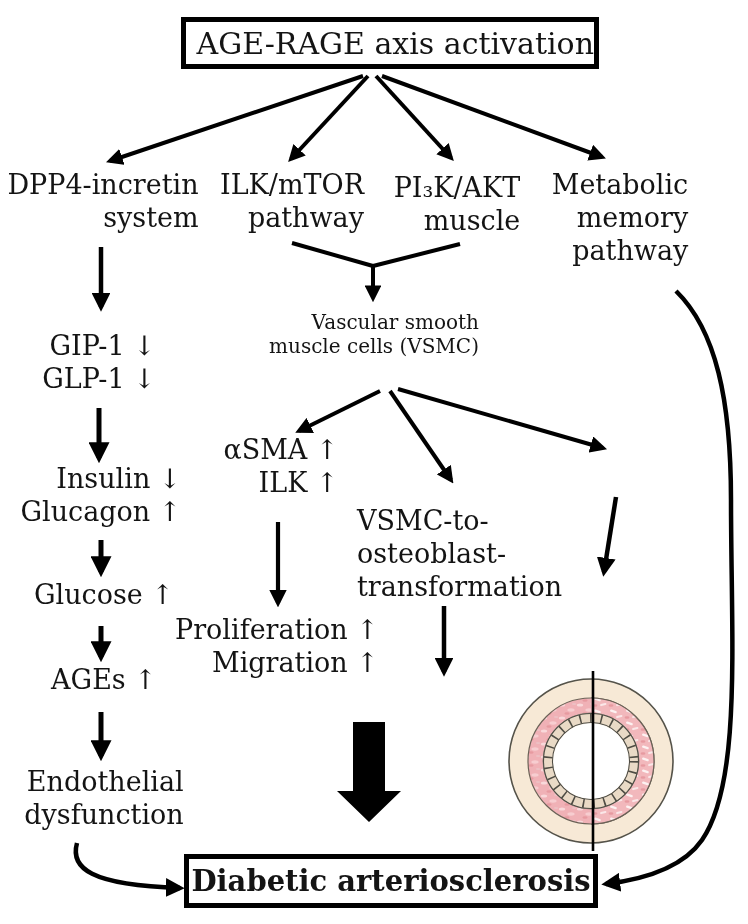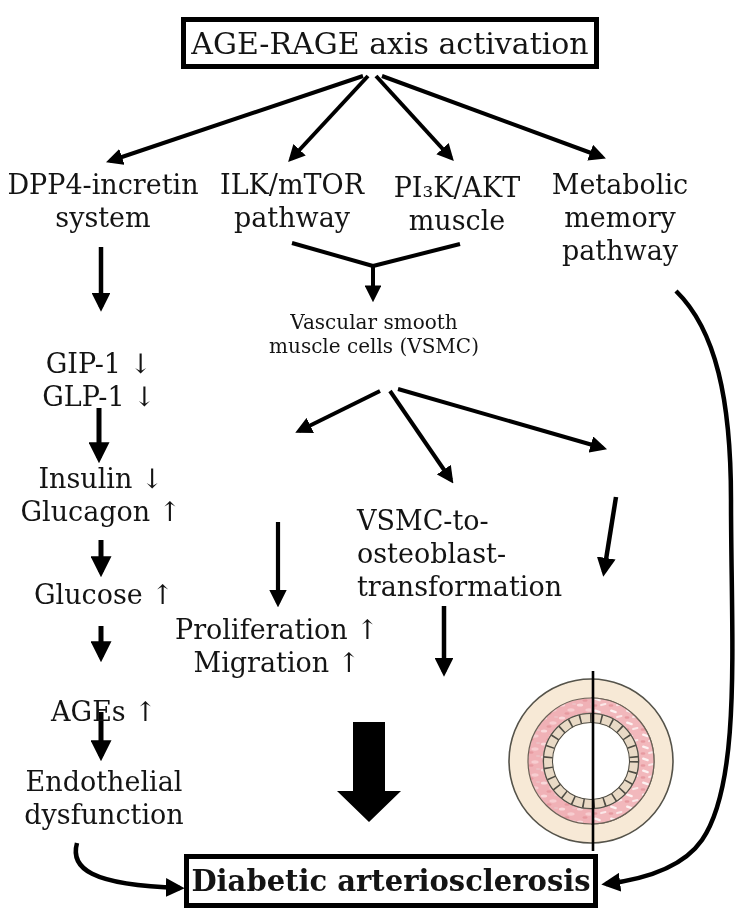--- a/index.html
+++ b/index.html
@@ -9,45 +9,45 @@
     background:#ffffff;
     overflow:hidden;
     font-family:"DejaVu Serif","Liberation Serif",serif;
     color:#141414;
   }
   #arrow-layer{position:absolute;left:0;top:0;width:748px;height:924px;}
   .node{
     position:absolute;
     font-size:27px;
     line-height:1.22;
-    text-align:center;
+    text-align:right;
     white-space:pre-line;
     transform:translateX(-50%);
     z-index:2;
   }
   .node.left-align{transform:none;text-align:left;}
   .box{
     position:absolute;
     border:5px solid #000;
     background:#fff;
     display:flex;align-items:center;justify-content:center;
     white-space:nowrap;
     z-index:2;
   }
-  .box.title-box{left:181px;top:17px;width:408px;height:42px;font-size:30px;}
+  .box.title-box{left:181px;top:17px;width:408px;height:42px;font-size:30px;justify-content:flex-end;}
   .box.outcome-box{left:184px;top:854px;width:404px;height:44px;font-size:29px;font-weight:bold;}
 
   .n-dpp4{left:103px;top:169px;}
   .n-ilk{left:292px;top:169px;}
   .n-pi3k{left:457px;top:172px;}
   .n-metabolic{left:620px;top:169px;}
-  .n-gip{left:99px;top:330px;margin-top:18px;}
+  .n-gip{left:99px;top:330px;}
   .n-insulin{left:101px;top:463px;}
   .n-glucose{left:104px;top:579px;}
-  .n-ages{left:104px;top:664px;margin-top:32px;}
+  .n-ages{left:104px;top:664px;}
   .n-endothelial{left:104px;top:766px;}
   .n-vsmc{left:374px;top:310px;font-size:20px;}
   .n-asma{left:281px;top:434px;}
   .n-osteoblast{left:357px;top:493px;margin-top:12px;}
   .n-foam{left:610px;top:454px;}
   .n-proliferation{left:277px;top:614px;}
   .n-opn{left:442px;top:681px;}
   .n-calcification{left:600px;top:596px;}
 </style>
 </head>
@@ -151,19 +151,21 @@
 GLP-1 ↓</div>
   <div class="node n-glucose">Glucose ↑</div>
   <div class="node n-insulin">Insulin ↓
 Glucagon ↑</div>
   <div class="node n-ages">AGEs ↑</div>
   <div class="node n-endothelial">Endothelial
 dysfunction</div>
 
   <div class="node n-vsmc">Vascular smooth
 muscle cells (VSMC)</div>
+  <div class="node n-asma">αSMA ↑
+ILK ↑</div>
   <div class="node n-osteoblast left-align">VSMC-to-
 osteoblast-
 transformation</div>
   <div class="node n-proliferation">Proliferation ↑
 Migration ↑</div>
 
 </div>
 
 </body></html>

